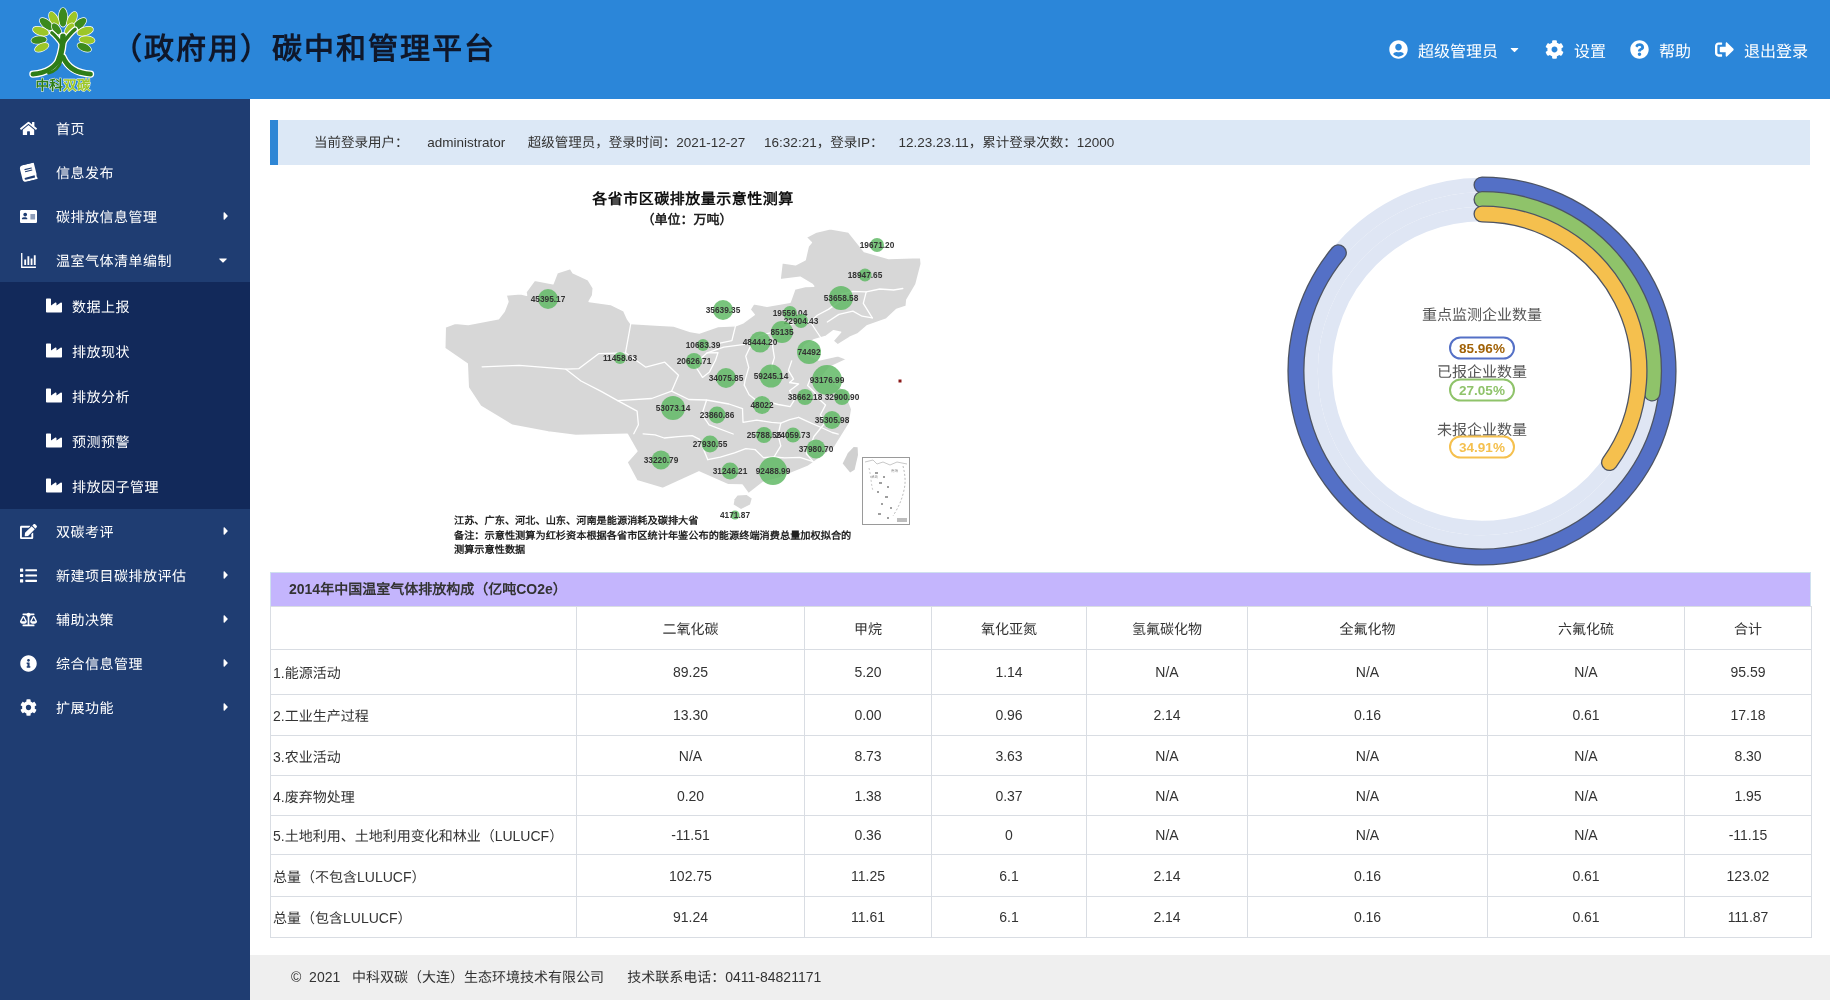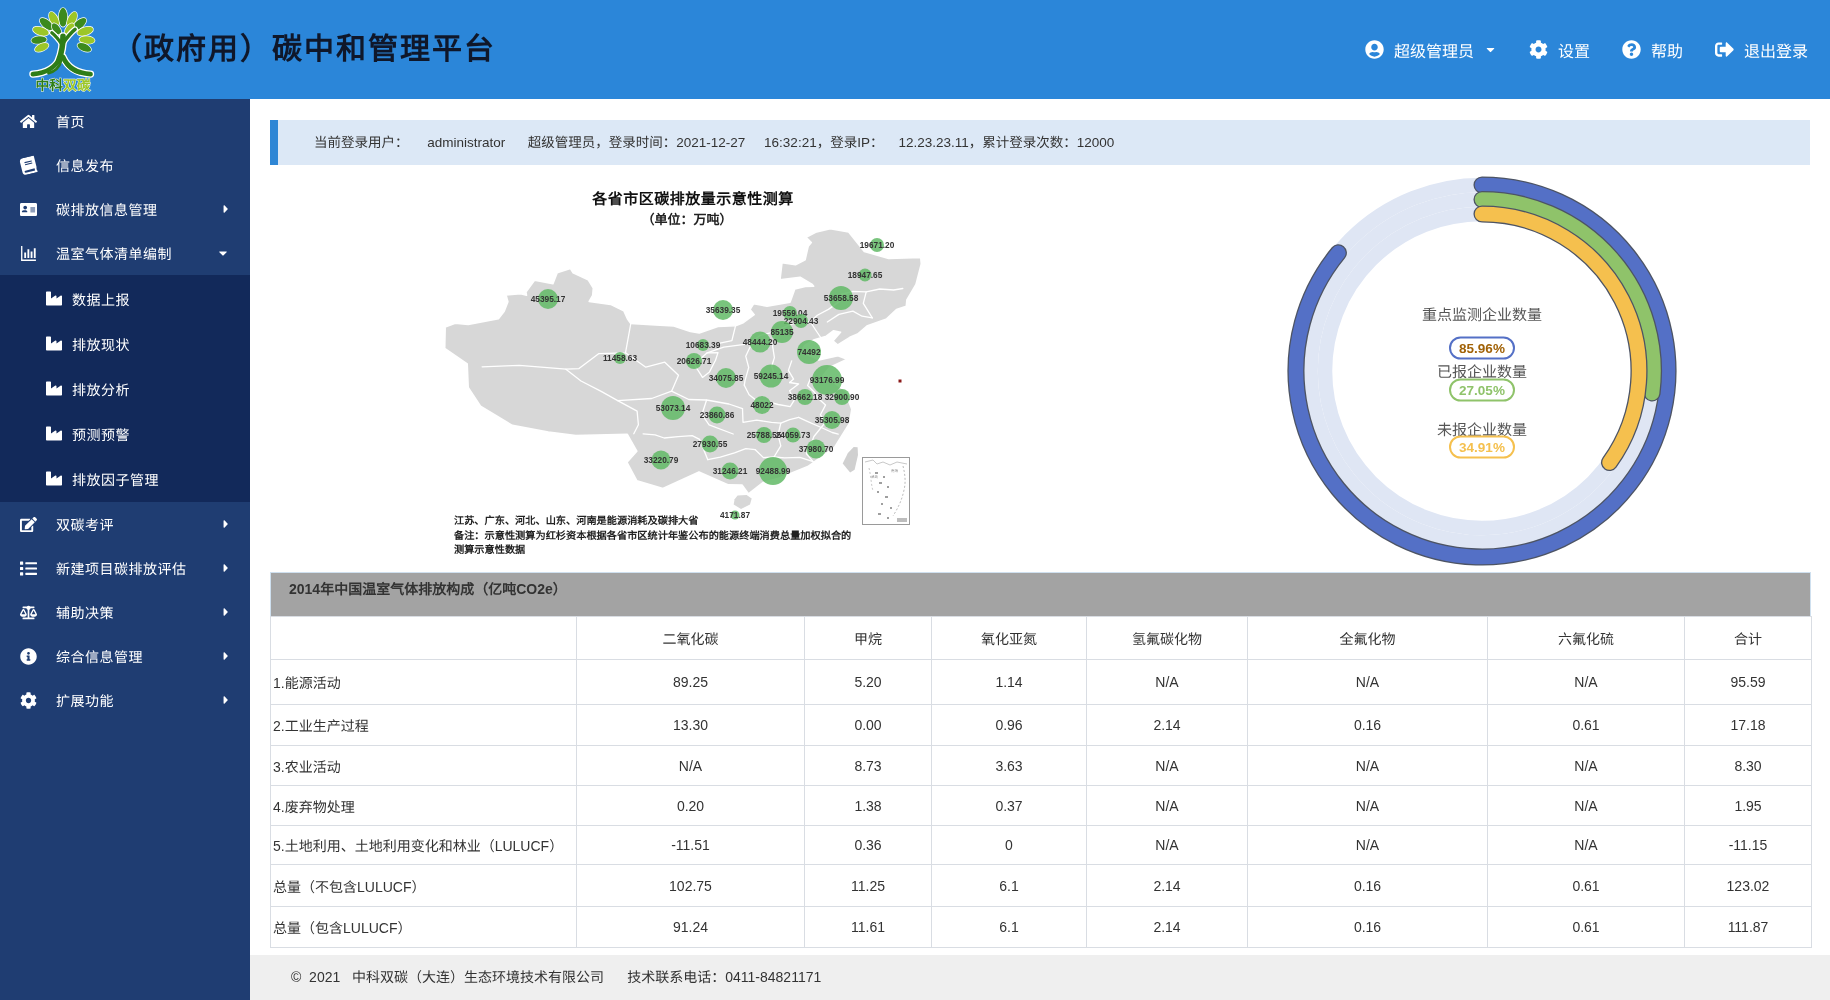--- a/index.html
+++ b/index.html
@@ -3,26 +3,26 @@
 <meta charset="utf-8">
 <title>（政府用）碳中和管理平台</title>
 <style>
 *{box-sizing:border-box;margin:0;padding:0}
 html,body{width:1830px;height:1000px;overflow:hidden}
 body{position:relative;font-family:"Liberation Sans","DejaVu Sans",sans-serif;background:#fff}
 
 .hdr{position:absolute;left:0;top:0;width:1830px;height:99px;background:#2b86d9}
 .logo{position:absolute;left:20px;top:5px;width:86px;height:90px;cursor:pointer}
 .hdr-title{position:absolute;left:112px;top:0;height:99px;line-height:97px;color:#0f172a;font-size:30px;font-weight:700;letter-spacing:2px;white-space:nowrap}
-.hdr-right{position:absolute;right:22px;top:0;height:99px;display:flex;align-items:center;gap:32px;color:#fff}
+.hdr-right{position:absolute;right:22px;top:0;height:99px;display:flex;align-items:center;gap:24px;color:#fff}
 .hdr-item{display:flex;align-items:center;gap:10px;font-size:16px;cursor:pointer;white-space:nowrap}
 .hdr-item svg{display:block}
 
 .sidebar{position:absolute;left:0;top:99px;width:250px;height:901px;background:#1f3d72}
-.menu{}
+.menu{padding-top:7px}
 .mitem{position:relative;height:44px;color:#fff;font-size:14px;cursor:pointer}
 .mitem .micon{position:absolute;left:19px;top:50%;transform:translateY(-50%);width:18px;height:18px;display:flex;align-items:center;justify-content:center}
 .mitem .mlabel{position:absolute;left:56px;top:50%;transform:translateY(-50%);white-space:nowrap;letter-spacing:0.5px}
 .mitem .mcaret{position:absolute;right:20px;top:50%;transform:translateY(-50%);display:flex;align-items:center;justify-content:center}
 .submenu{background:#12295a;padding:1px 0}
 .smitem{height:45px}
 .smitem .micon{left:45px;width:17px;height:17px}
 .smitem .mlabel{left:72px}
 [data-name="sidebar-item-info-publish"] .micon svg{transform:rotate(-14deg)}
 
@@ -38,21 +38,21 @@
 .map-note.n3{top:361px}
 .inset{position:absolute;left:462px;top:277px;width:48px;height:68px;border:1px solid #9a9a9a;background:#fff}
 .bub-label{font-family:"Liberation Sans",sans-serif;font-weight:700;font-size:8.3px;fill:#333}
 
 .gauge-wrap{position:absolute;left:1282px;top:171px;width:400px;height:400px}
 .gauge-overlay{position:absolute;left:0;top:0;width:400px;height:400px}
 .gauge-label{position:absolute;transform:translate(-50%,-50%);font-size:15px;color:#555;white-space:nowrap}
 .gauge-pill{position:absolute;transform:translate(-50%,-50%);min-width:66px;height:23px;padding:0 8px;border-radius:12px;border:2px solid;display:flex;align-items:center;justify-content:center;font-size:13.5px;font-weight:700;background:#fff;white-space:nowrap}
 
 .table-wrap{position:absolute;left:270px;top:572px;width:1541px}
-.table-title{height:44px;background:#a3a3a3;border:1px solid #cfe0ef;border-bottom:none;line-height:33px;padding-left:18px;font-size:14px;font-weight:700;color:#333}
+.table-title{height:34px;background:#c4b5fd;border:1px solid #cfe0ef;border-bottom:none;line-height:33px;padding-left:18px;font-size:14px;font-weight:700;color:#333}
 .ghg-table{width:100%;border-collapse:collapse;table-layout:fixed}
 .ghg-table th,.ghg-table td{border:1px solid #d9dde3;font-size:14px;color:#333;font-weight:400;text-align:center;padding:0;overflow:hidden;white-space:nowrap}
 .ghg-table thead th{height:43px}
 .ghg-table tbody td:first-child{text-align:left;padding-left:2px}
 .ghg-table tbody tr:nth-child(1) td{height:45px}
 .ghg-table tbody tr:nth-child(2) td{height:41px}
 .ghg-table tbody tr:nth-child(3) td{height:40px}
 .ghg-table tbody tr:nth-child(4) td{height:40px}
 .ghg-table tbody tr:nth-child(5) td{height:39px}
 .ghg-table tbody tr:nth-child(6) td{height:42px}

